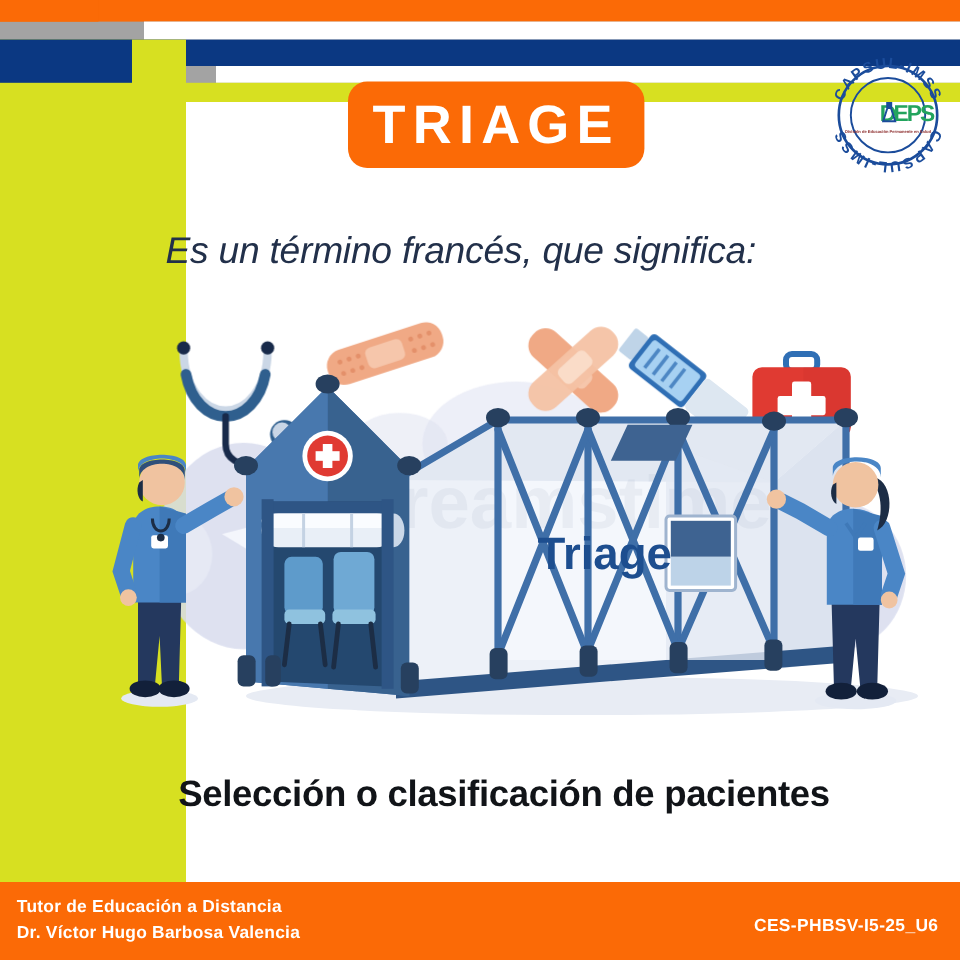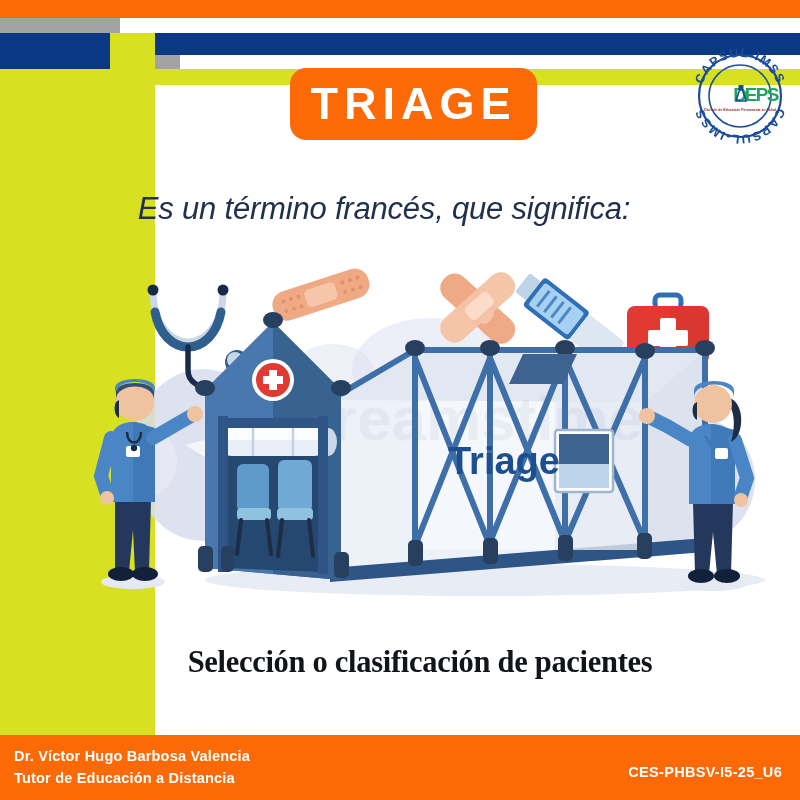--- a/index.html
+++ b/index.html
@@ -41,21 +41,21 @@
   .subtitle{
     position:absolute;left:0;top:155px;width:768px;text-align:center;
     color:#22304A;font-size:31px;font-style:italic;
     font-family:"Liberation Sans", sans-serif;letter-spacing:-.2px;margin-top:36px;
   }
 
   
   .caption{
     position:absolute;left:90px;top:643px;width:660px;text-align:center;
     color:#111418;font-size:30.5px;font-weight:bold;line-height:1.27;
-    font-family:Liberation Serif, serif;letter-spacing:-.3px;
+    font-family:Liberation Sans, sans-serif;letter-spacing:-.3px;
   }
 
   
   .logo{position:absolute;left:689px;top:45px;width:102px;height:102px;}
   .logo svg{display:block;}
 
   
   .illus{position:absolute;left:85px;top:250px;width:690px;height:380px;}
   .illus svg{display:block;}
 </style>
@@ -345,19 +345,19 @@
     </g>
   </svg>
   </div>
 
   <div class="caption">
     <div>Selección o clasificación de pacientes</div>
   </div>
 
   <div class="footer">
     <div class="footer-left">
+      <div>Tutor de Educación a Distancia</div>
       <div>Dr. Víctor Hugo Barbosa Valencia</div>
-      <div>Tutor de Educación a Distancia</div>
     </div>
     <div class="footer-right">CES-PHBSV-I5-25_U6</div>
   </div>
 
 </div>
 
 </body></html>

